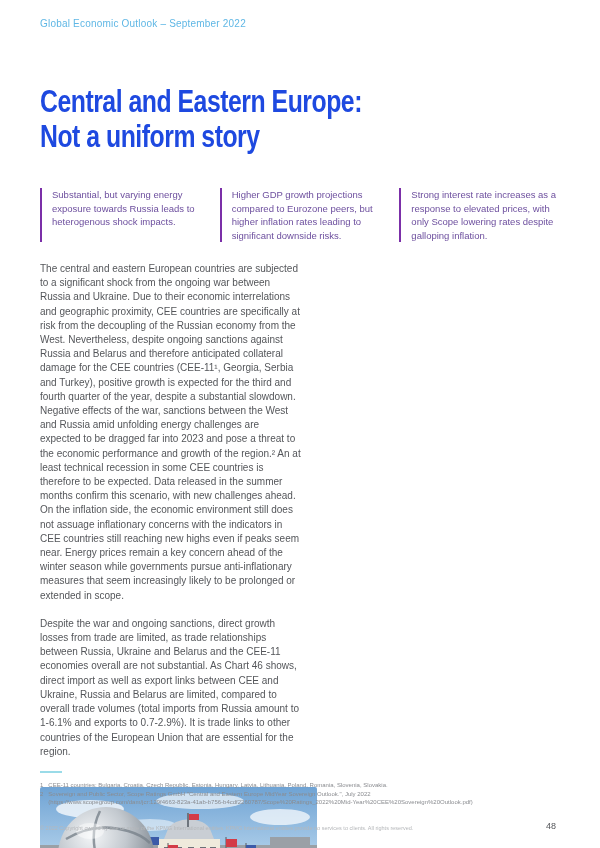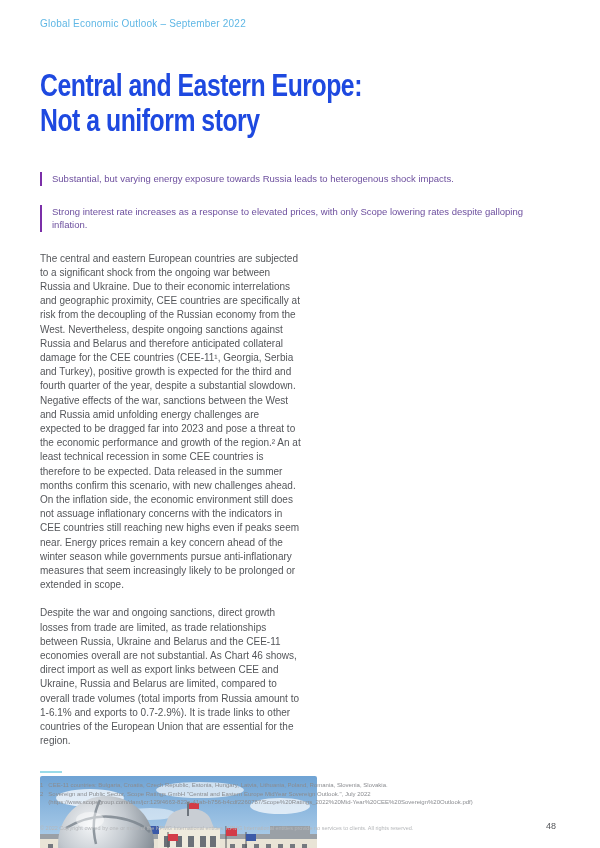--- a/index.html
+++ b/index.html
@@ -2,24 +2,24 @@
 <html><head>
 <meta charset="utf-8">
 <style>
   html,body{margin:0;padding:0;background:#888;}
   .page{
     position:relative;width:600px;height:848px;margin:0 auto;background:#ffffff;
     font-family:"Liberation Sans", sans-serif;overflow:hidden;
   }
   .content{position:absolute;left:40px;top:0;width:520px;}
   .doc-header{margin-top:18px;font-size:10px;color:#5FB7E5;letter-spacing:.2px;}
-  .title-block{margin-top:40px;}
+  .title-block{margin-top:56px;}
   .title-line{display:block;font-weight:700;font-size:31px;line-height:34.5px;color:#1E49E0;
     transform:scaleX(.80);transform-origin:0 50%;letter-spacing:-.6px;white-space:nowrap;}
-  .callouts{display:flex;gap:19px;margin-top:34px;flex-direction:column;}
+  .callouts{display:flex;gap:19px;margin-top:34px;}
   .callout{flex:1;border-left:2px solid #7B2FA8;padding-left:10px;font-size:9.5px;line-height:13.5px;color:#6D4F9E;}
   .main{display:flex;margin-top:20px;gap:14px;flex-direction:column;}
   .col-text{width:262px;font-size:10px;line-height:14.2px;color:#54565A;}
   .col-text p{margin:0 0 14px 0;}
   .col-media{width:277px;}
   .photo{width:277px;height:190px;border-radius:2px;overflow:hidden;display:block;}
   .chart-block{margin-top:22px;}
   .chart-title{font-size:11px;line-height:12.5px;font-weight:700;color:#0F9BD7;}
   .chart{margin-top:12px;}
   .chart-top{display:flex;}
@@ -56,20 +56,21 @@
   <div class="content">
     <div class="doc-header">Global Economic Outlook – September 2022</div>
 
     <div class="title-block">
       <span class="title-line">Central and Eastern Europe:</span>
       <span class="title-line">Not a uniform story</span>
     </div>
 
     <div class="callouts">
       <div class="callout">Substantial, but varying energy exposure towards Russia leads to heterogenous shock impacts.</div>
+      <div class="callout">Higher GDP growth projections compared to Eurozone peers, but higher inflation rates leading to significant downside risks.</div>
       <div class="callout">Strong interest rate increases as a response to elevated prices, with only Scope lowering rates despite galloping inflation.</div>
     </div>
 
     <div class="main">
       <div class="col-text">
         <p>The central and eastern European countries are subjected to a significant shock from the ongoing war between Russia and Ukraine. Due to their economic interrelations and geographic proximity, CEE countries are specifically at risk from the decoupling of the Russian economy from the West. Nevertheless, despite ongoing sanctions against Russia and Belarus and therefore anticipated collateral damage for the CEE countries (CEE-11¹, Georgia, Serbia and Turkey), positive growth is expected for the third and fourth quarter of the year, despite a substantial slowdown. Negative effects of the war, sanctions between the West and Russia amid unfolding energy challenges are expected to be dragged far into 2023 and pose a threat to the economic performance and growth of the region.² An at least technical recession in some CEE countries is therefore to be expected. Data released in the summer months confirm this scenario, with new challenges ahead. On the inflation side, the economic environment still does not assuage inflationary concerns with the indicators in CEE countries still reaching new highs even if peaks seem near. Energy prices remain a key concern ahead of the winter season while governments pursue anti-inflationary measures that seem increasingly likely to be prolonged or extended in scope.</p>
         <p>Despite the war and ongoing sanctions, direct growth losses from trade are limited, as trade relationships between Russia, Ukraine and Belarus and the CEE-11 economies overall are not substantial. As Chart 46 shows, direct import as well as export links between CEE and Ukraine, Russia and Belarus are limited, compared to overall trade volumes (total imports from Russia amount to 1-6.1% and exports to 0.7-2.9%). It is trade links to other countries of the European Union that are essential for the region.</p>
       </div>
 
       <div class="col-media">

